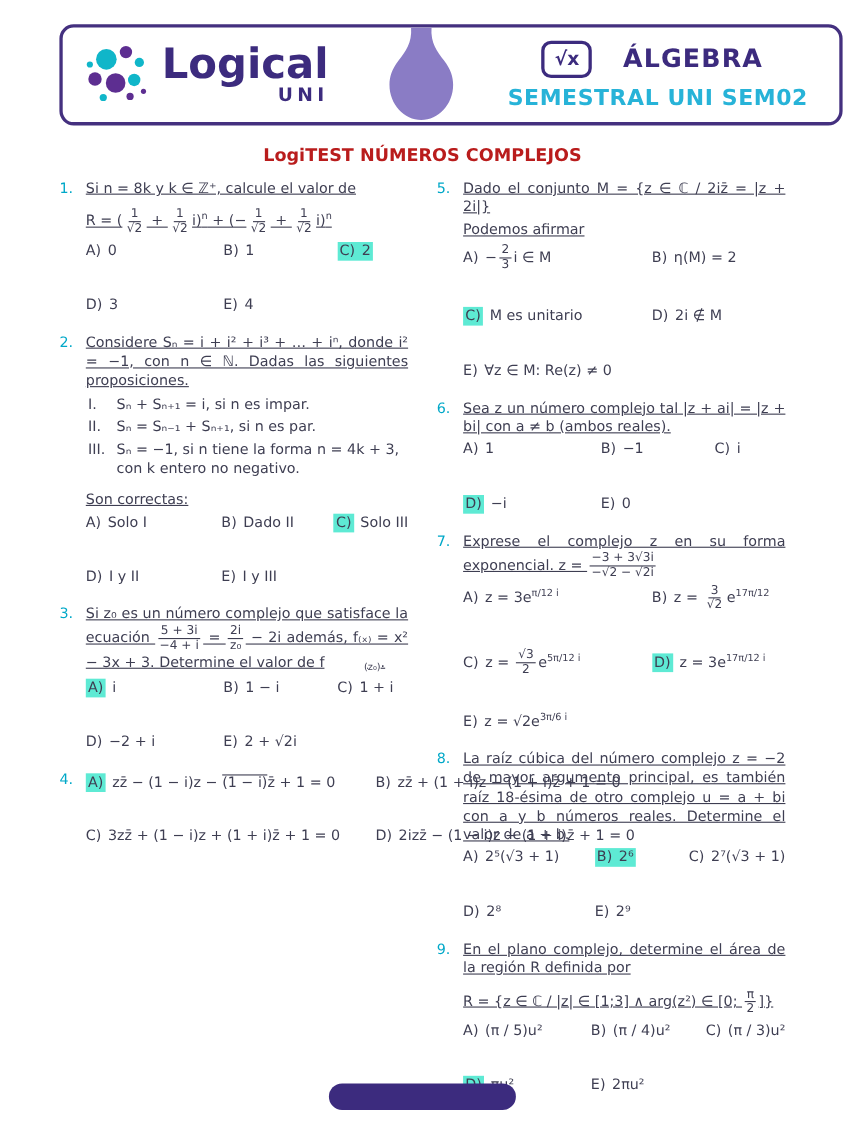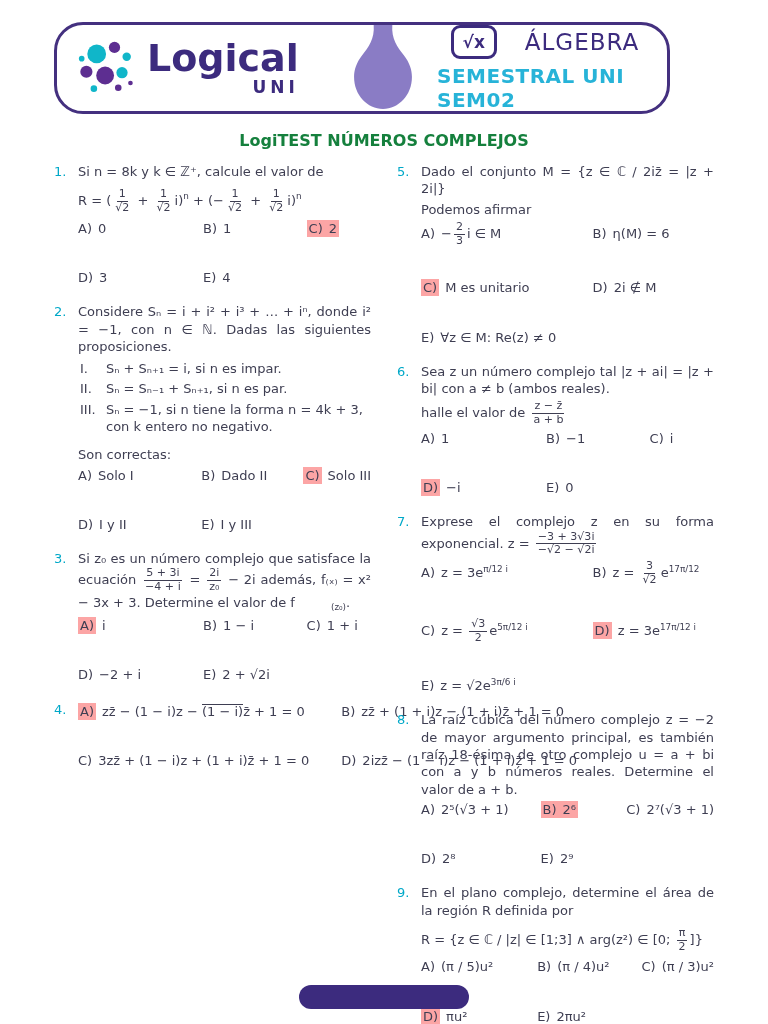--- a/index.html
+++ b/index.html
@@ -1,55 +1,55 @@
 <!DOCTYPE html>
 <html><head>
 <meta charset="utf-8">
 <style>
   *{box-sizing:border-box;margin:0;padding:0;}
   body{width:768px;height:1024px;background:#ffffff;font-family:"DejaVu Sans","Liberation Sans",sans-serif;color:#3e3e52;}
   .page{position:relative;width:768px;height:1024px;overflow:hidden;background:#fff;}
 
   
-  .header{position:absolute;left:54px;top:22px;width:616px;height:92px;border:3px solid #44307f;border-radius:29px;}
+  .header{position:absolute;left:54px;top:22px;width:712px;height:92px;border:3px solid #44307f;border-radius:13px;}
   .header-left{position:absolute;left:0;top:0;bottom:0;width:300px;display:flex;align-items:center;gap:10px;padding-left:20px;}
   .logo-svg{width:60px;height:60px;flex:none;}
   .brand-col{display:flex;flex-direction:column;align-items:flex-end;}
   .brand{font-size:38px;font-weight:bold;color:#3c2b7e;line-height:1.02;}
   .brand-sub{font-size:17px;font-weight:bold;color:#3c2b7e;letter-spacing:4px;line-height:1.1;}
   .divider-svg{position:absolute;left:295px;top:0;width:62px;height:86px;}
   .header-right{position:absolute;left:370px;right:4px;top:0;bottom:0;display:flex;flex-direction:column;align-items:center;justify-content:center;gap:5px;}
   .subject-row{display:flex;align-items:center;gap:12px;}
   .subject-icon{width:46px;height:34px;border:3px solid #3c2b7e;border-radius:9px;display:flex;align-items:center;justify-content:center;font-weight:bold;font-size:17px;color:#3c2b7e;}
-  .subject{font-size:23px;font-weight:normal;color:#3c2b7e;letter-spacing:1px;margin-left:16px;}
+  .subject{font-size:23px;font-weight:bold;color:#3c2b7e;letter-spacing:1px;margin-left:16px;}
   .course{font-size:20px;font-weight:bold;color:#27b3d8;letter-spacing:0.5px;margin-left:10px;}
 
-  .title{position:absolute;top:131px;left:0;width:100%;text-align:center;font-size:16px;font-weight:bold;color:#15803d;}
+  .title{position:absolute;top:131px;left:0;width:100%;text-align:center;font-size:16px;font-weight:bold;color:#b91c1c;}
 
   
   .columns{position:absolute;left:54px;top:163px;width:660px;display:flex;gap:26px;}
   .col{flex:1;min-width:0;display:flex;flex-direction:column;}
   .problem{display:flex;margin-bottom:17px;}
   .pnum{flex:none;width:24px;color:#00a8c8;font-size:13px;padding-top:1px;}
   .pbody{flex:1;min-width:0;font-size:13px;line-height:1.33;}
-  .stem-line{margin-bottom:3px;}
+  .stem-line{margin-bottom:3px;text-decoration:underline;}
   .just{text-align:justify;}
   .center{text-align:left;margin:8px 0 5px;}
   .statements{margin:5px 0 0 2px;}
   .statement{display:flex;margin-bottom:3px;}
   .slabel{flex:none;width:26px;}
   .stext{flex:1;}
   .post{margin-top:11px;}
   .options{display:grid;margin-top:2px;row-gap:9px;column-gap:4px;align-items:baseline;gap:32px;}
   .cols3{grid-template-columns:1.3fr 1fr 0.9fr;}
   .cols2{grid-template-columns:1.15fr 1fr;}
   .cols1{grid-template-columns:1fr 1fr;}
   .option{white-space:nowrap;}
   .olabel{margin-right:6px;}
-  .hl{background:#fca5a5;padding:1px 2px;}
+  .hl{background:#5eead4;padding:1px 2px;}
 
   
   .frac{display:inline-flex;flex-direction:column;align-items:center;vertical-align:middle;margin:0 2px;font-size:0.85em;line-height:1.15;}
   .fnum{border-bottom:1.2px solid currentColor;padding:0 2px;}
   .fden{padding:0 2px;}
   sup{font-size:0.68em;}
   sub{font-size:0.68em;margin-left:36px;}
   .ovl{display:inline-block;border-top:1.4px solid currentColor;line-height:1.05;}
 
   .footer-pill{position:absolute;left:50%;top:985px;transform:translateX(-50%);width:170px;height:24px;border-radius:12px;background:#3c2b7e;}
@@ -195,36 +195,32 @@
       <div class="stems">
               <div class="stem-line just">Dado el conjunto M = {z ∈ ℂ / 2iz̄ = |z + 2i|}</div>
               <div class="stem-line">Podemos afirmar</div>
             </div>
 
       <div class="options cols2">
               <div class="option"><span class="oinner"><span class="olabel">A)</span><span class="otext">−<span class="frac">
                       <span class="fnum">2</span>
                       <span class="fden">3</span>
                     </span>i ∈ M</span></span></div>
-              <div class="option"><span class="oinner"><span class="olabel">B)</span><span class="otext">η(M) = 6</span></span></div>
+              <div class="option"><span class="oinner"><span class="olabel">B)</span><span class="otext">η(M) = 2</span></span></div>
               <div class="option"><span class="oinner"><span class="olabel hl">C)</span><span class="otext">M es unitario</span></span></div>
               <div class="option"><span class="oinner"><span class="olabel">D)</span><span class="otext">2i ∉ M</span></span></div>
               <div class="option"><span class="oinner"><span class="olabel">E)</span><span class="otext">∀z ∈ M: Re(z) ≠ 0</span></span></div>
             </div>
     </div>
   </div>
         <div class="problem">
     <div class="pnum">6.</div>
     <div class="pbody">
       <div class="stems">
               <div class="stem-line just">Sea z un número complejo tal |z + ai| = |z + bi| con a ≠ b (ambos reales).</div>
-              <div class="stem-line">halle el valor de <span class="frac">
-                  <span class="fnum">z − z̄</span>
-                  <span class="fden">a + b</span>
-                </span></div>
             </div>
 
       <div class="options cols3">
               <div class="option"><span class="oinner"><span class="olabel">A)</span><span class="otext">1</span></span></div>
               <div class="option"><span class="oinner"><span class="olabel">B)</span><span class="otext">−1</span></span></div>
               <div class="option"><span class="oinner"><span class="olabel">C)</span><span class="otext">i</span></span></div>
               <div class="option"><span class="oinner"><span class="olabel hl">D)</span><span class="otext">−i</span></span></div>
               <div class="option"><span class="oinner"><span class="olabel">E)</span><span class="otext">0</span></span></div>
             </div>
     </div>

